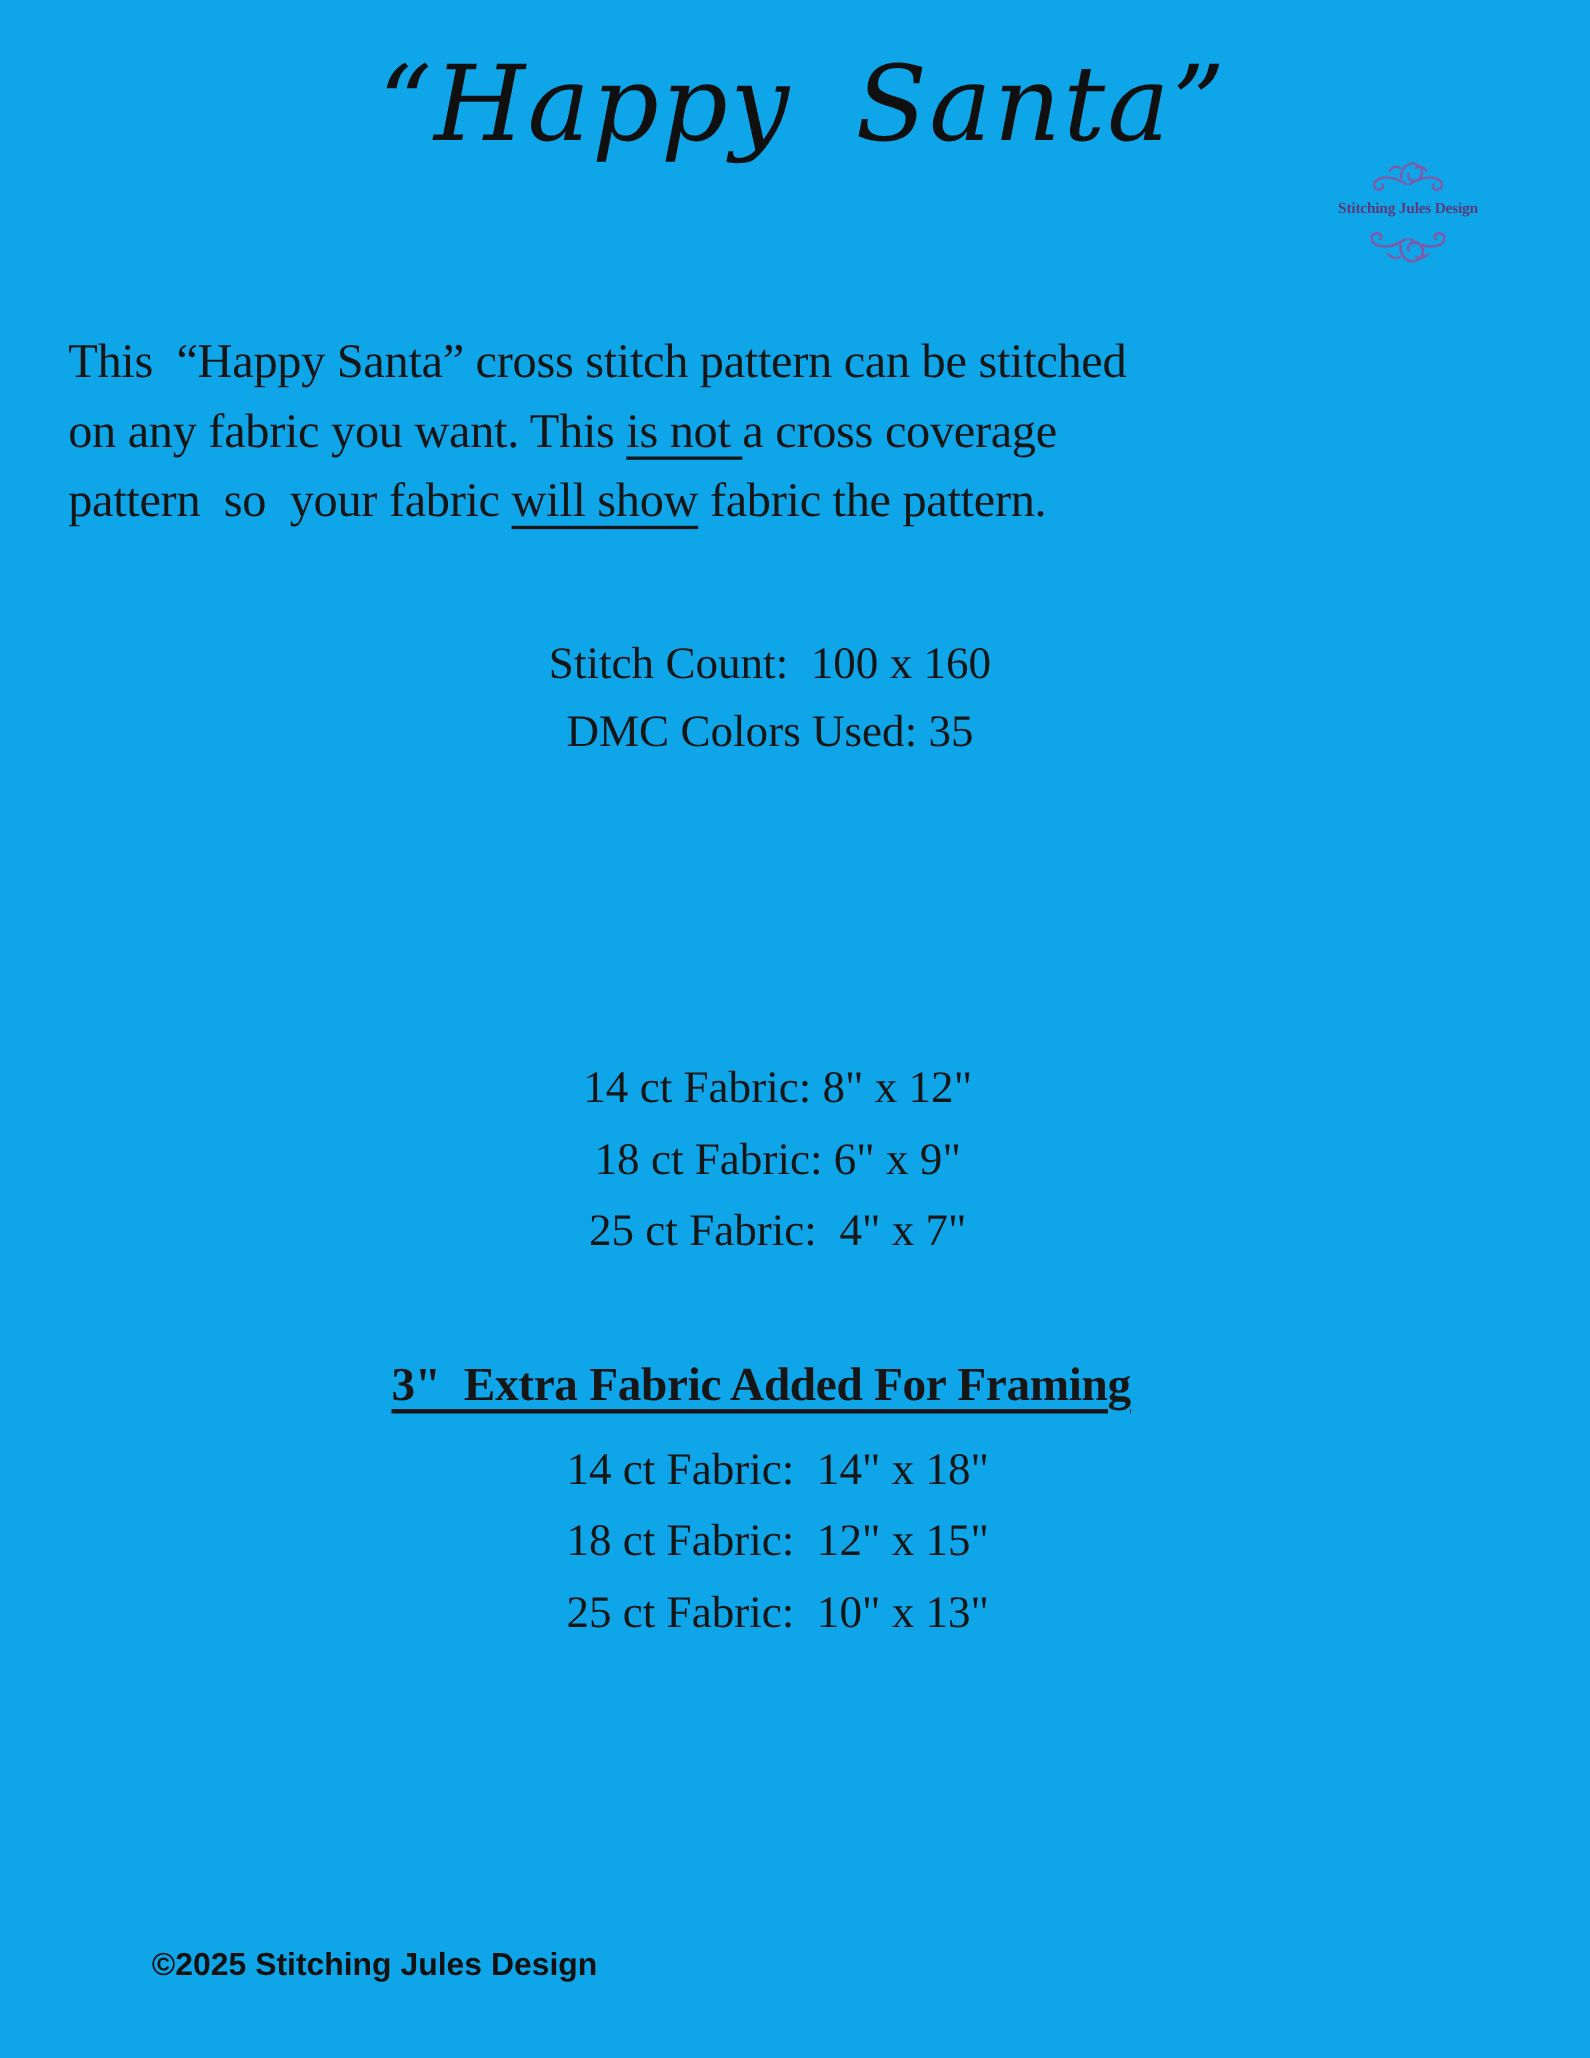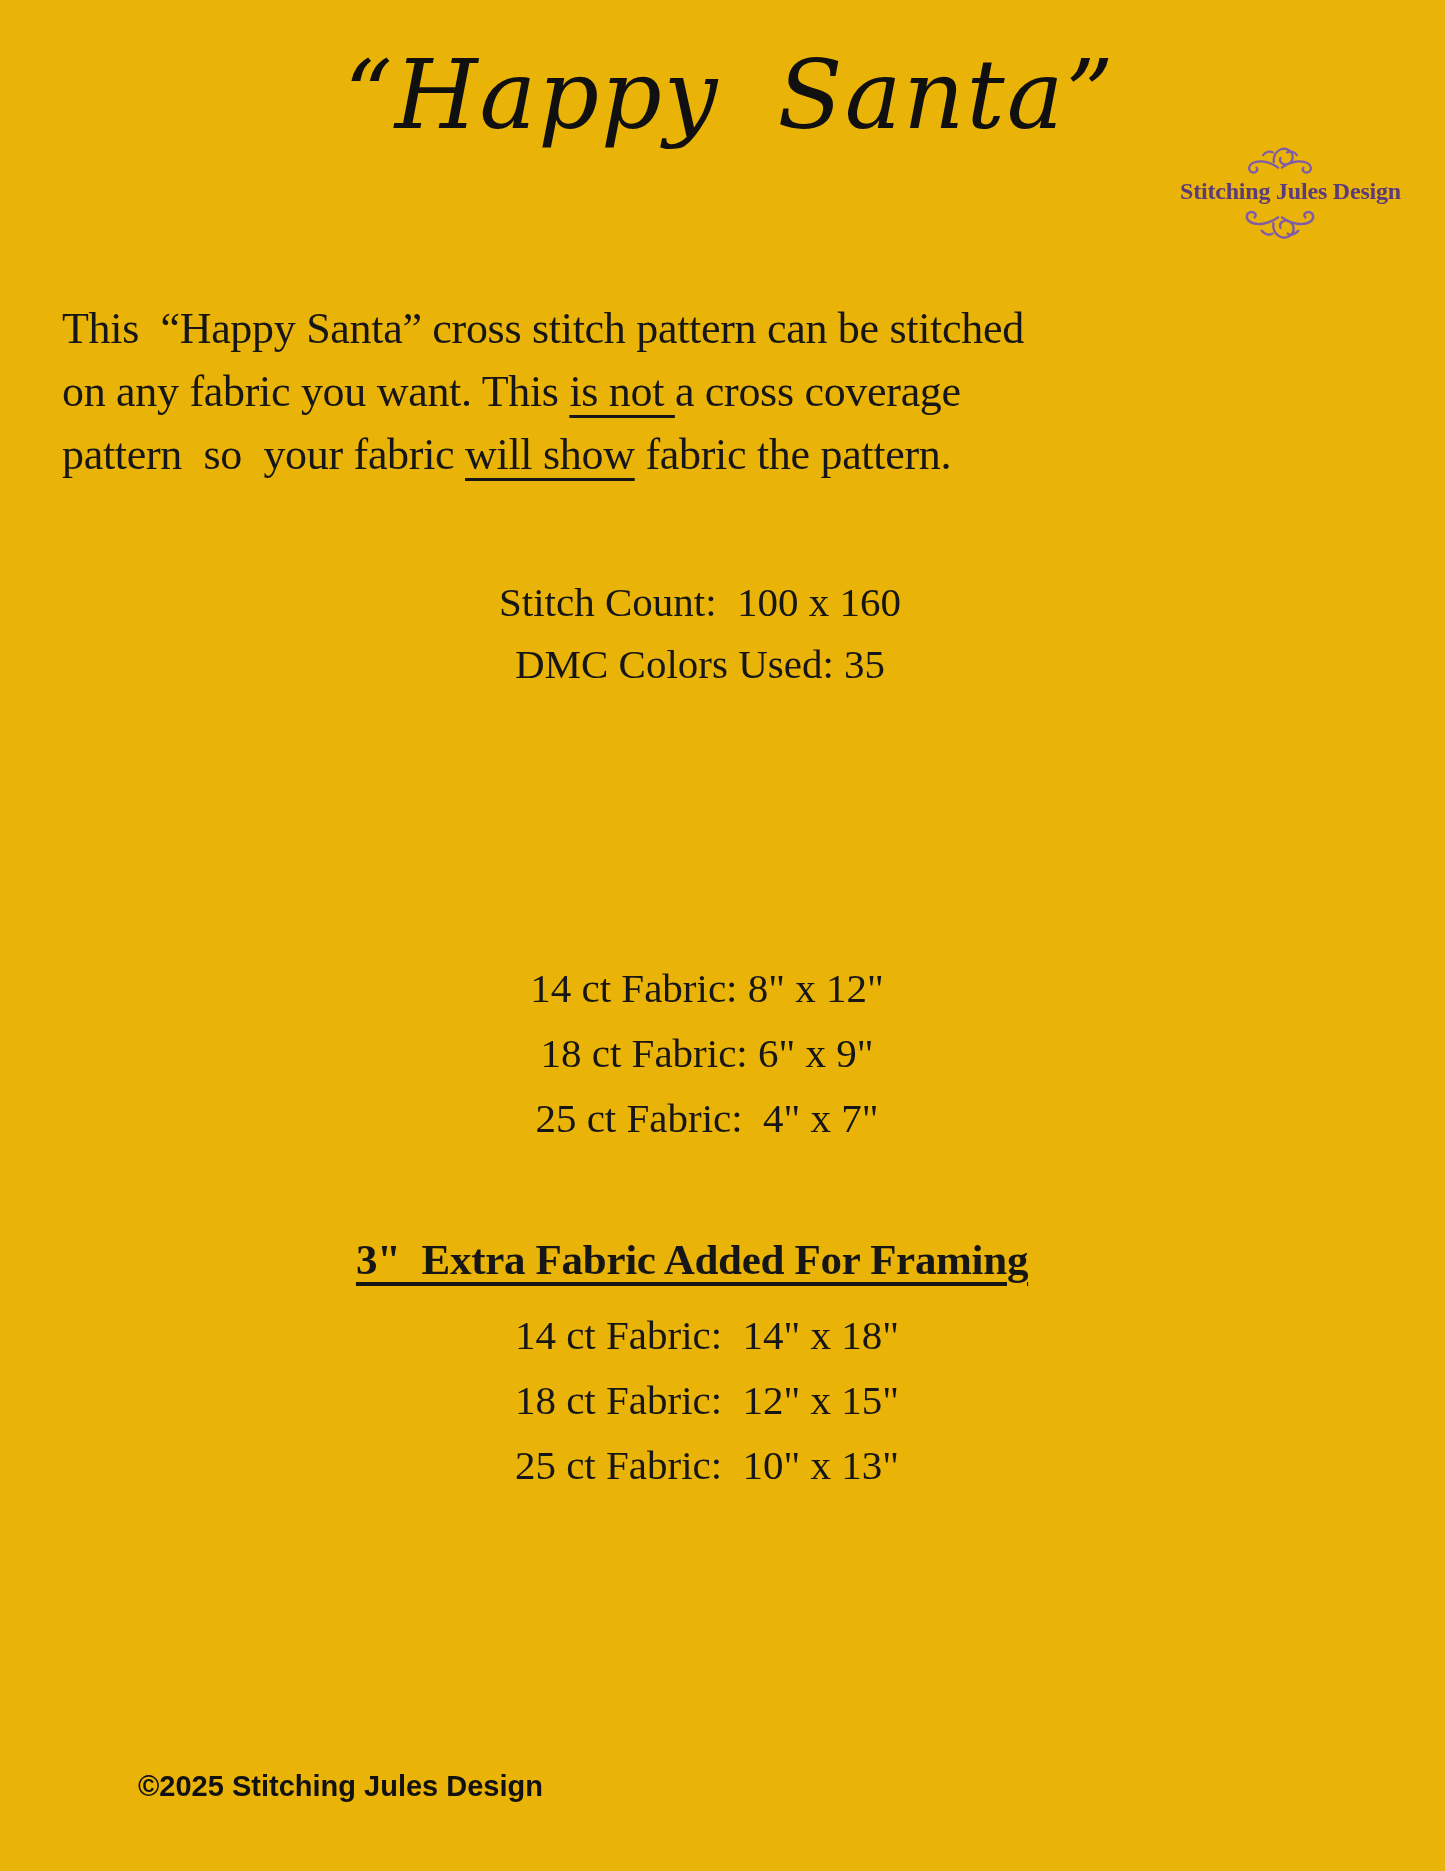--- a/index.html
+++ b/index.html
@@ -8,21 +8,21 @@
     --logo_flourish: #7e5ca9;
   }
   * { margin: 0; padding: 0; box-sizing: border-box; }
   html, body { background: #ffffff; }
   body { width: 1445px; height: 1871px; position: relative; overflow: hidden; }
 
   .page {
     position: relative;
     width: 1445px;
     height: 1871px;
-    background: #eab308;
+    background: #0ea5e9;
     color: var(--text);
     font-family: "Liberation Serif", "DejaVu Serif", serif;
   }
 
   
   .title {
     position: absolute;
     top: 30px;
     left: 0;
     width: 1460px;
@@ -51,21 +51,21 @@
   .flourish.bottom { width: 98px; height: 43px; transform: scaleY(-1); margin-top: 2px; }
   .flourish path {
     stroke: var(--logo_flourish);
     fill: none;
     stroke-width: 5;
     stroke-linecap: round;
   }
   .logo-text {
     font-family: "Liberation Serif", "DejaVu Serif", serif;
     font-weight: 700;
-    font-size: 24px;
+    font-size: 14px;
     letter-spacing: -0.2px;
     color: var(--logo_text);
     white-space: nowrap;
     line-height: 22px;
   }
 
   
   .intro {
     position: absolute;
     top: 297px;

